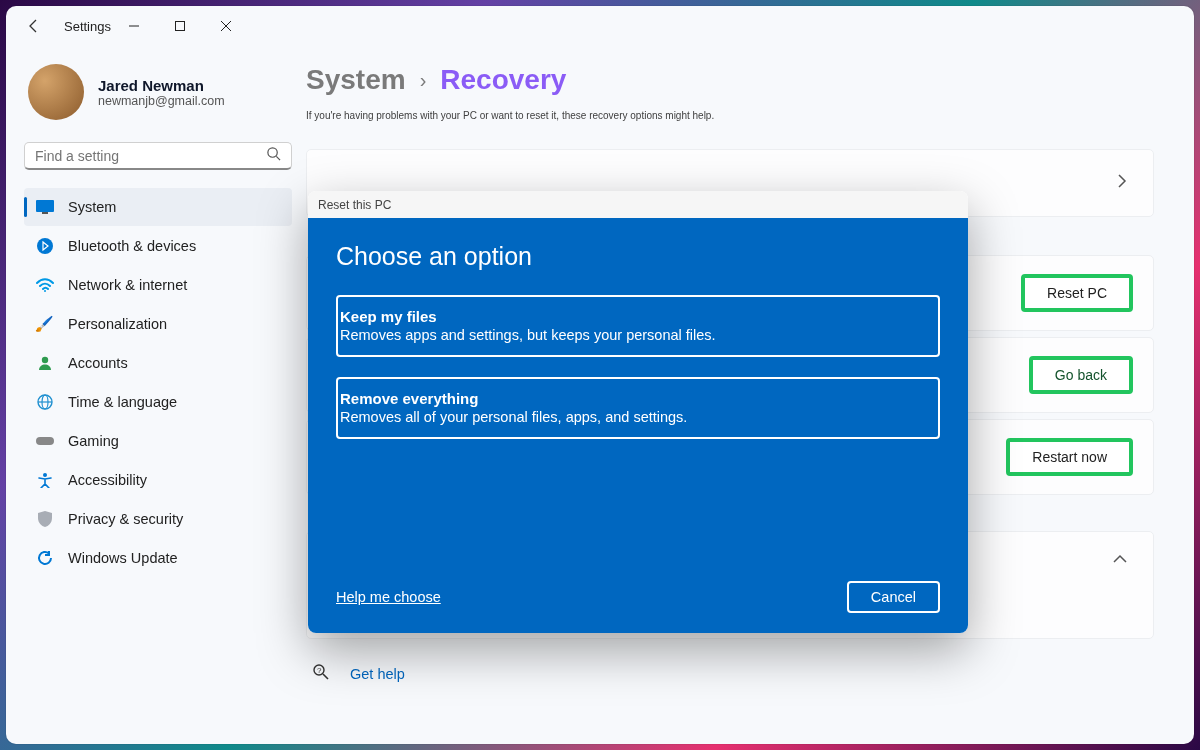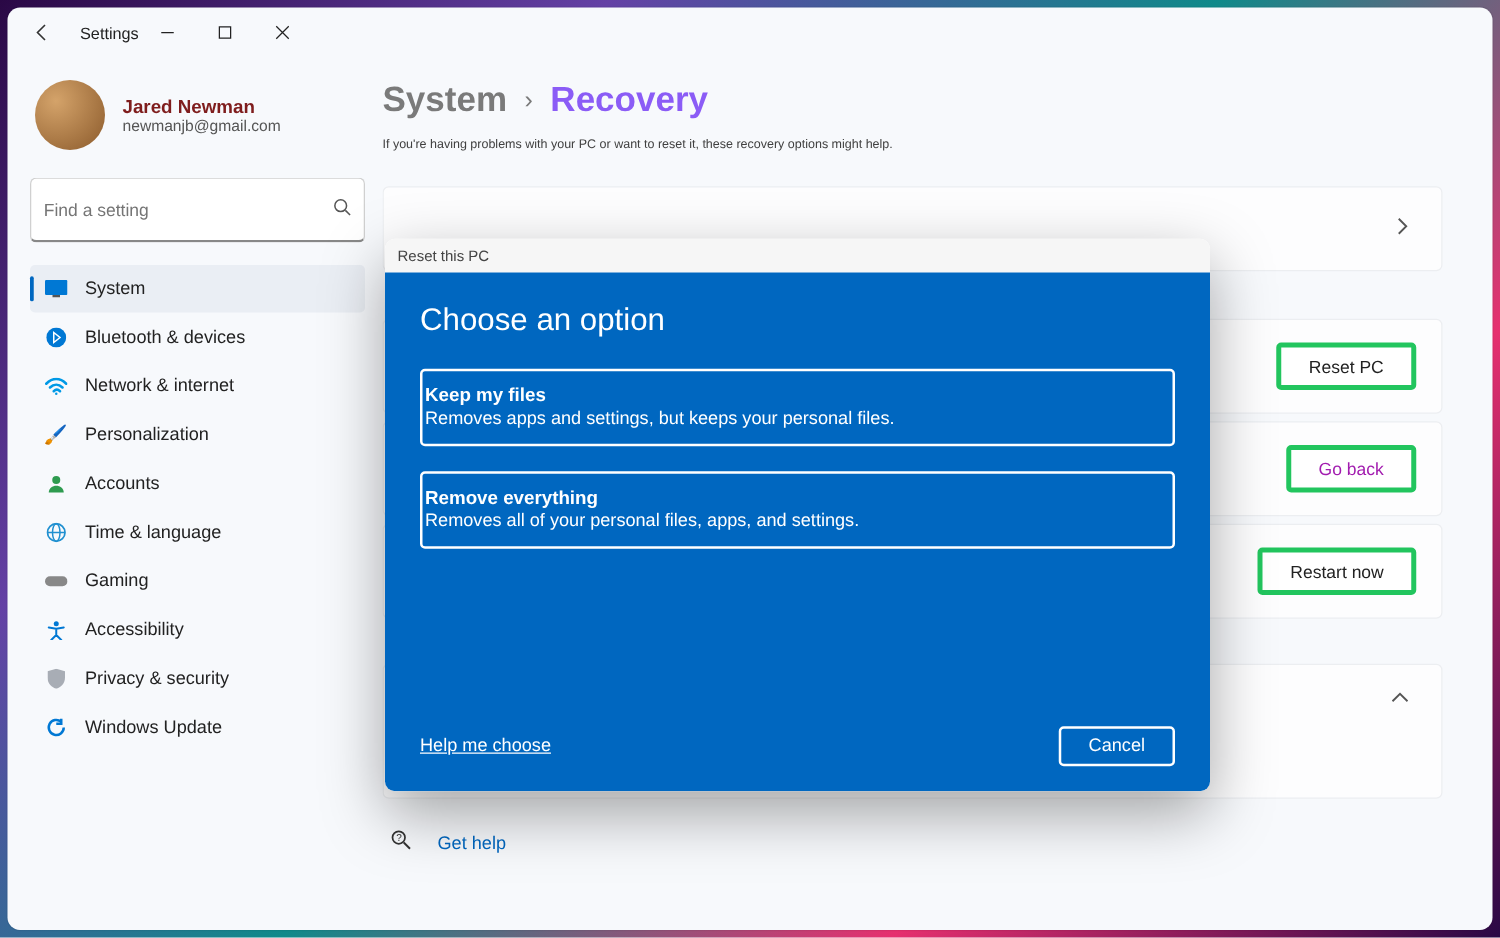--- a/index.html
+++ b/index.html
@@ -19,40 +19,40 @@
   .titlebar { height:40px; display:flex; align-items:center; padding:0 2px 0 16px;}
   .titlebar-left { display:flex; align-items:center; gap:18px;}
   .back-btn { width:24px; height:24px; display:flex; align-items:center; justify-content:center; color:#333; cursor:pointer; border-radius:4px;}
   .app-title { font-size:13px; color:#222;}
   .win-controls { display:flex; }
   .win-btn { width:46px; height:32px; display:flex; align-items:center; justify-content:center; color:#222; cursor:pointer;}
   .content { display:flex; height:calc(100% - 40px); }
   .sidebar { width:300px; padding:8px 14px 14px 18px; display:flex; flex-direction:column; gap:4px;}
   .profile { display:flex; gap:14px; align-items:center; padding:10px 4px 14px;}
   .avatar { width:56px; height:56px; border-radius:50%; background:radial-gradient(circle at 30% 30%,#d4a36a,#8b5a2b);}
-  .profile-name { font-weight:600; font-size:15px; color:#7f1d1d;}
+  .profile-name { font-weight:600; font-size:15px; color:#0f172a;}
   .profile-email { font-size:12.5px; color:#555;}
-  .search { display:flex; align-items:center; background:#fff; border:1px solid #d0d0d0; border-bottom:2px solid #888; border-radius:5px; height:52px; padding:4px 10px; margin:4px 0 14px;}
+  .search { display:flex; align-items:center; background:#fff; border:1px solid #d0d0d0; border-bottom:2px solid #888; border-radius:5px; height:28px; padding:4px 10px; margin:4px 0 14px;}
   .search input { flex:1; border:none; outline:none; font-size:14px; background:transparent;}
   .search-icon { color:#555; }
   .nav { display:flex; flex-direction:column; gap:1px;}
   .nav-item { display:flex; align-items:center; gap:14px; height:38px; padding:0 12px; border-radius:4px; font-size:14.5px; color:#222; cursor:pointer;}
   .nav-item.active { background:#eaeef4; position:relative;}
   .nav-item.active::before { content:""; position:absolute; left:0; top:9px; bottom:9px; width:3px; background:#0067c0; border-radius:2px;}
   .nav-ico { width:18px; height:18px; display:flex; align-items:center; justify-content:center; font-size:15px;}
   .main { flex:1; padding:18px 40px 0 0; overflow-y:auto;}
   .breadcrumb { display:flex; align-items:center; gap:14px; margin-bottom:14px;}
   .bc-parent { font-size:28px; font-weight:600; color:#7a7a7a; cursor:pointer;}
   .bc-sep { font-size:20px; color:#7a7a7a;}
   .bc-current { font-size:28px; font-weight:600; color:#8b5cf6;}
   .subtitle { font-size:10px; color:#404040; margin-bottom:28px;}
   .card { background:#fdfdfe; border:1px solid #eceef1; border-radius:5px; padding:0; margin-bottom:6px;}
   .card-row { display:flex; align-items:center; justify-content:space-between; padding:18px 20px; min-height:66px;}
   .row-btn { background:#fff; border:4px solid #22c55e; border-radius:4px; padding:7px 22px; font-size:14px; cursor:pointer; color:#222;}
-  .row-btn.disabled { color:#a21caf;margin-left:44px; }
+  .row-btn.disabled { color:#14532d;margin-left:44px; }
   .chevron { color:#555; padding-right:6px; cursor:pointer;}
   .link-row { padding:16px 20px 18px 60px;}
   .recovery-link { color:#0067c0; font-size:14.5px; cursor:pointer; }
   .help-row { display:flex; align-items:center; gap:20px; padding:18px 4px 24px 6px;}
   .help-icon { font-size:16px; color:#333;}
   .help-text { color:#0067c0; font-size:14.5px; cursor:pointer;}
 
   
   .modal {
     position:absolute; left:302px; top:185px;

